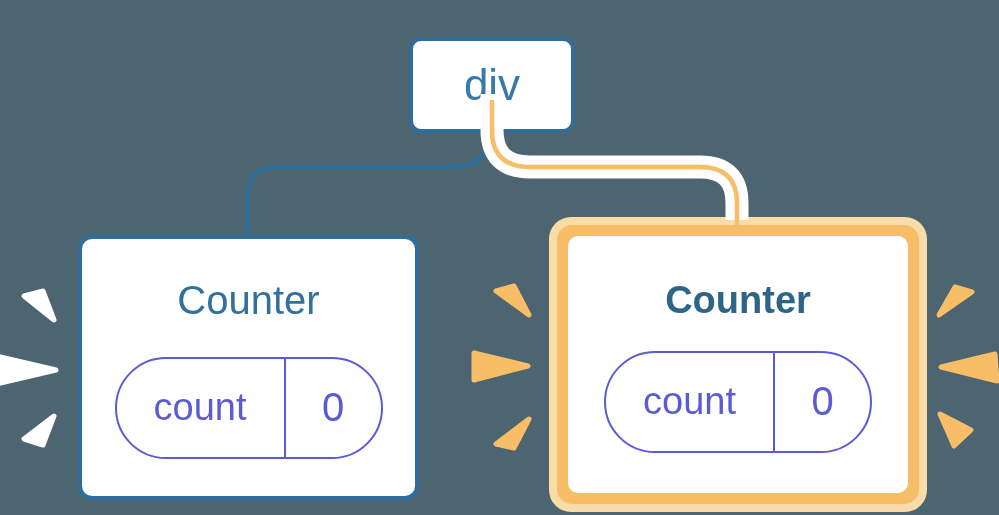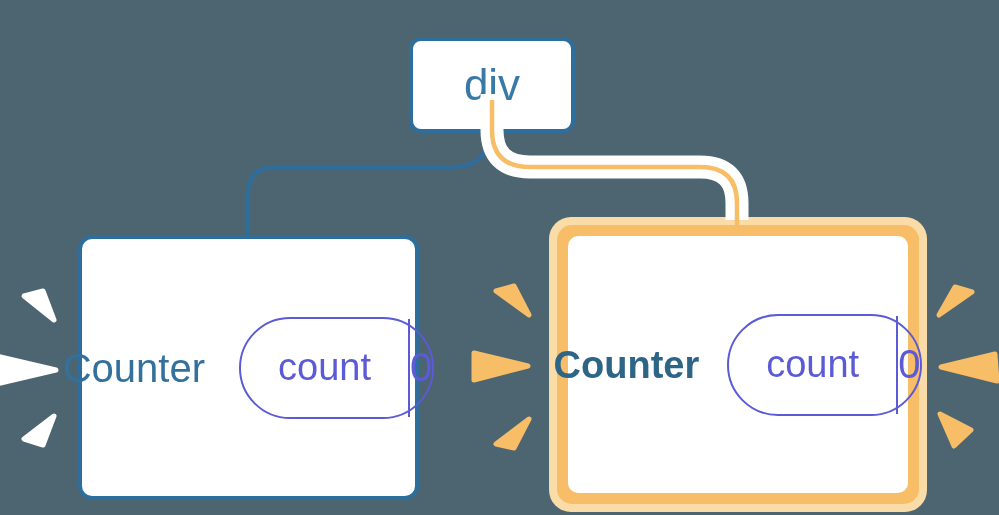--- a/index.html
+++ b/index.html
@@ -25,21 +25,21 @@
 
   .card-left{position:absolute;z-index:1;left:78px;top:235px;width:341px;height:265px;
     box-sizing:border-box;background:var(--white);border:4px solid var(--blue);border-radius:14px;}
 
   .halo{position:absolute;z-index:1;left:549px;top:217px;width:378px;height:295px;
     box-sizing:border-box;background:var(--cream);border-radius:22px;padding:8px;}
   .ring{width:100%;height:100%;box-sizing:border-box;background:var(--orange);
     border-radius:15px;padding:11px;}
   .card-right-inner{width:100%;height:100%;box-sizing:border-box;background:var(--white);border-radius:10px;}
 
-  .card-body{width:100%;height:100%;display:flex;flex-direction:row;
+  .card-body{width:100%;height:100%;display:flex;flex-direction:column;
     align-items:center;justify-content:center;}
   .card-left .card-body{gap:34px;}
   .card-right-inner .card-body{gap:28px;}
   .card-title{font-size:40px;font-weight:500;color:var(--title-blue);line-height:46px;}
   .card-title.bold{font-size:38px;font-weight:700;color:var(--title-blue-bold);}
 
   .pill{width:268px;height:102px;box-sizing:border-box;border:2.5px solid var(--indigo);
     border-radius:102px;display:flex;color:var(--indigo);font-size:38px;justify-content:flex-end;}
   .pill-key{width:169px;box-sizing:border-box;border-right:2.5px solid var(--indigo);
     display:flex;align-items:center;justify-content:center;}

